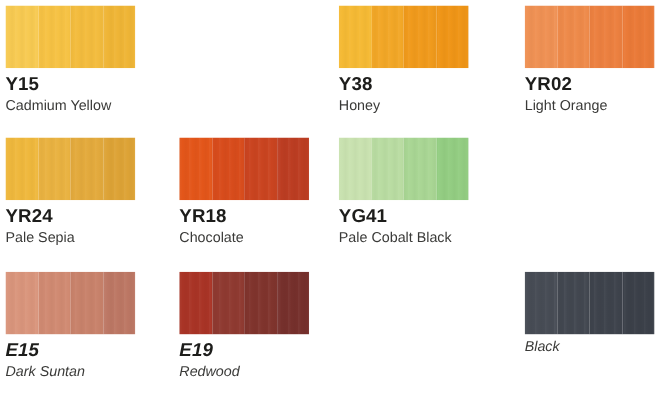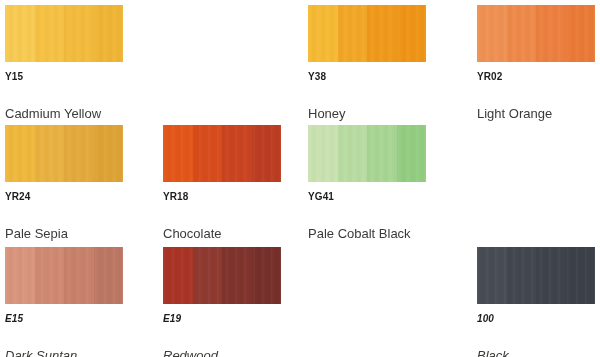--- a/index.html
+++ b/index.html
@@ -46,29 +46,29 @@
     pointer-events: none;
     background:
       repeating-linear-gradient(90deg,
         rgba(255,255,255,0.045) 0px,
         rgba(255,255,255,0.0) 3px,
         rgba(0,0,0,0.022) 6px,
         rgba(255,255,255,0.0) 9px);
   }
   .swatch-code {
     margin-top: 7px;
-    font-size: 10px;
+    font-size: 17px;
     font-weight: bold;
     color: #1d1d1b;
     letter-spacing: 0.1px;
     line-height: 16px;
     white-space: nowrap;
   }
   .swatch-name {
-    margin-top: 21px;
+    margin-top: 3px;
     font-size: 13px;
     font-weight: normal;
     color: #3a3a38;
     line-height: 15px;
     white-space: nowrap;
   }
   
   .col-0 { left: 5px; }
   .col-1 { left: 163px; }
   .col-2 { left: 308px; }
@@ -162,16 +162,15 @@
       <div class="swatch-code">E19</div>
       <div class="swatch-name">Redwood</div>
     </div>
     <div class="swatch-cell col-3 row-2">
       <div class="swatch-chip">
         <div class="swatch-band" style="background: rgb(71, 76, 85);"></div>
         <div class="swatch-band" style="background: rgb(66, 71, 80);"></div>
         <div class="swatch-band" style="background: rgb(62, 67, 76);"></div>
         <div class="swatch-band" style="background: rgb(59, 64, 73);"></div>
       </div>
-      <div class="swatch-code">100</div>
       <div class="swatch-name">Black</div>
     </div>
   </div>
 
 </body></html>

